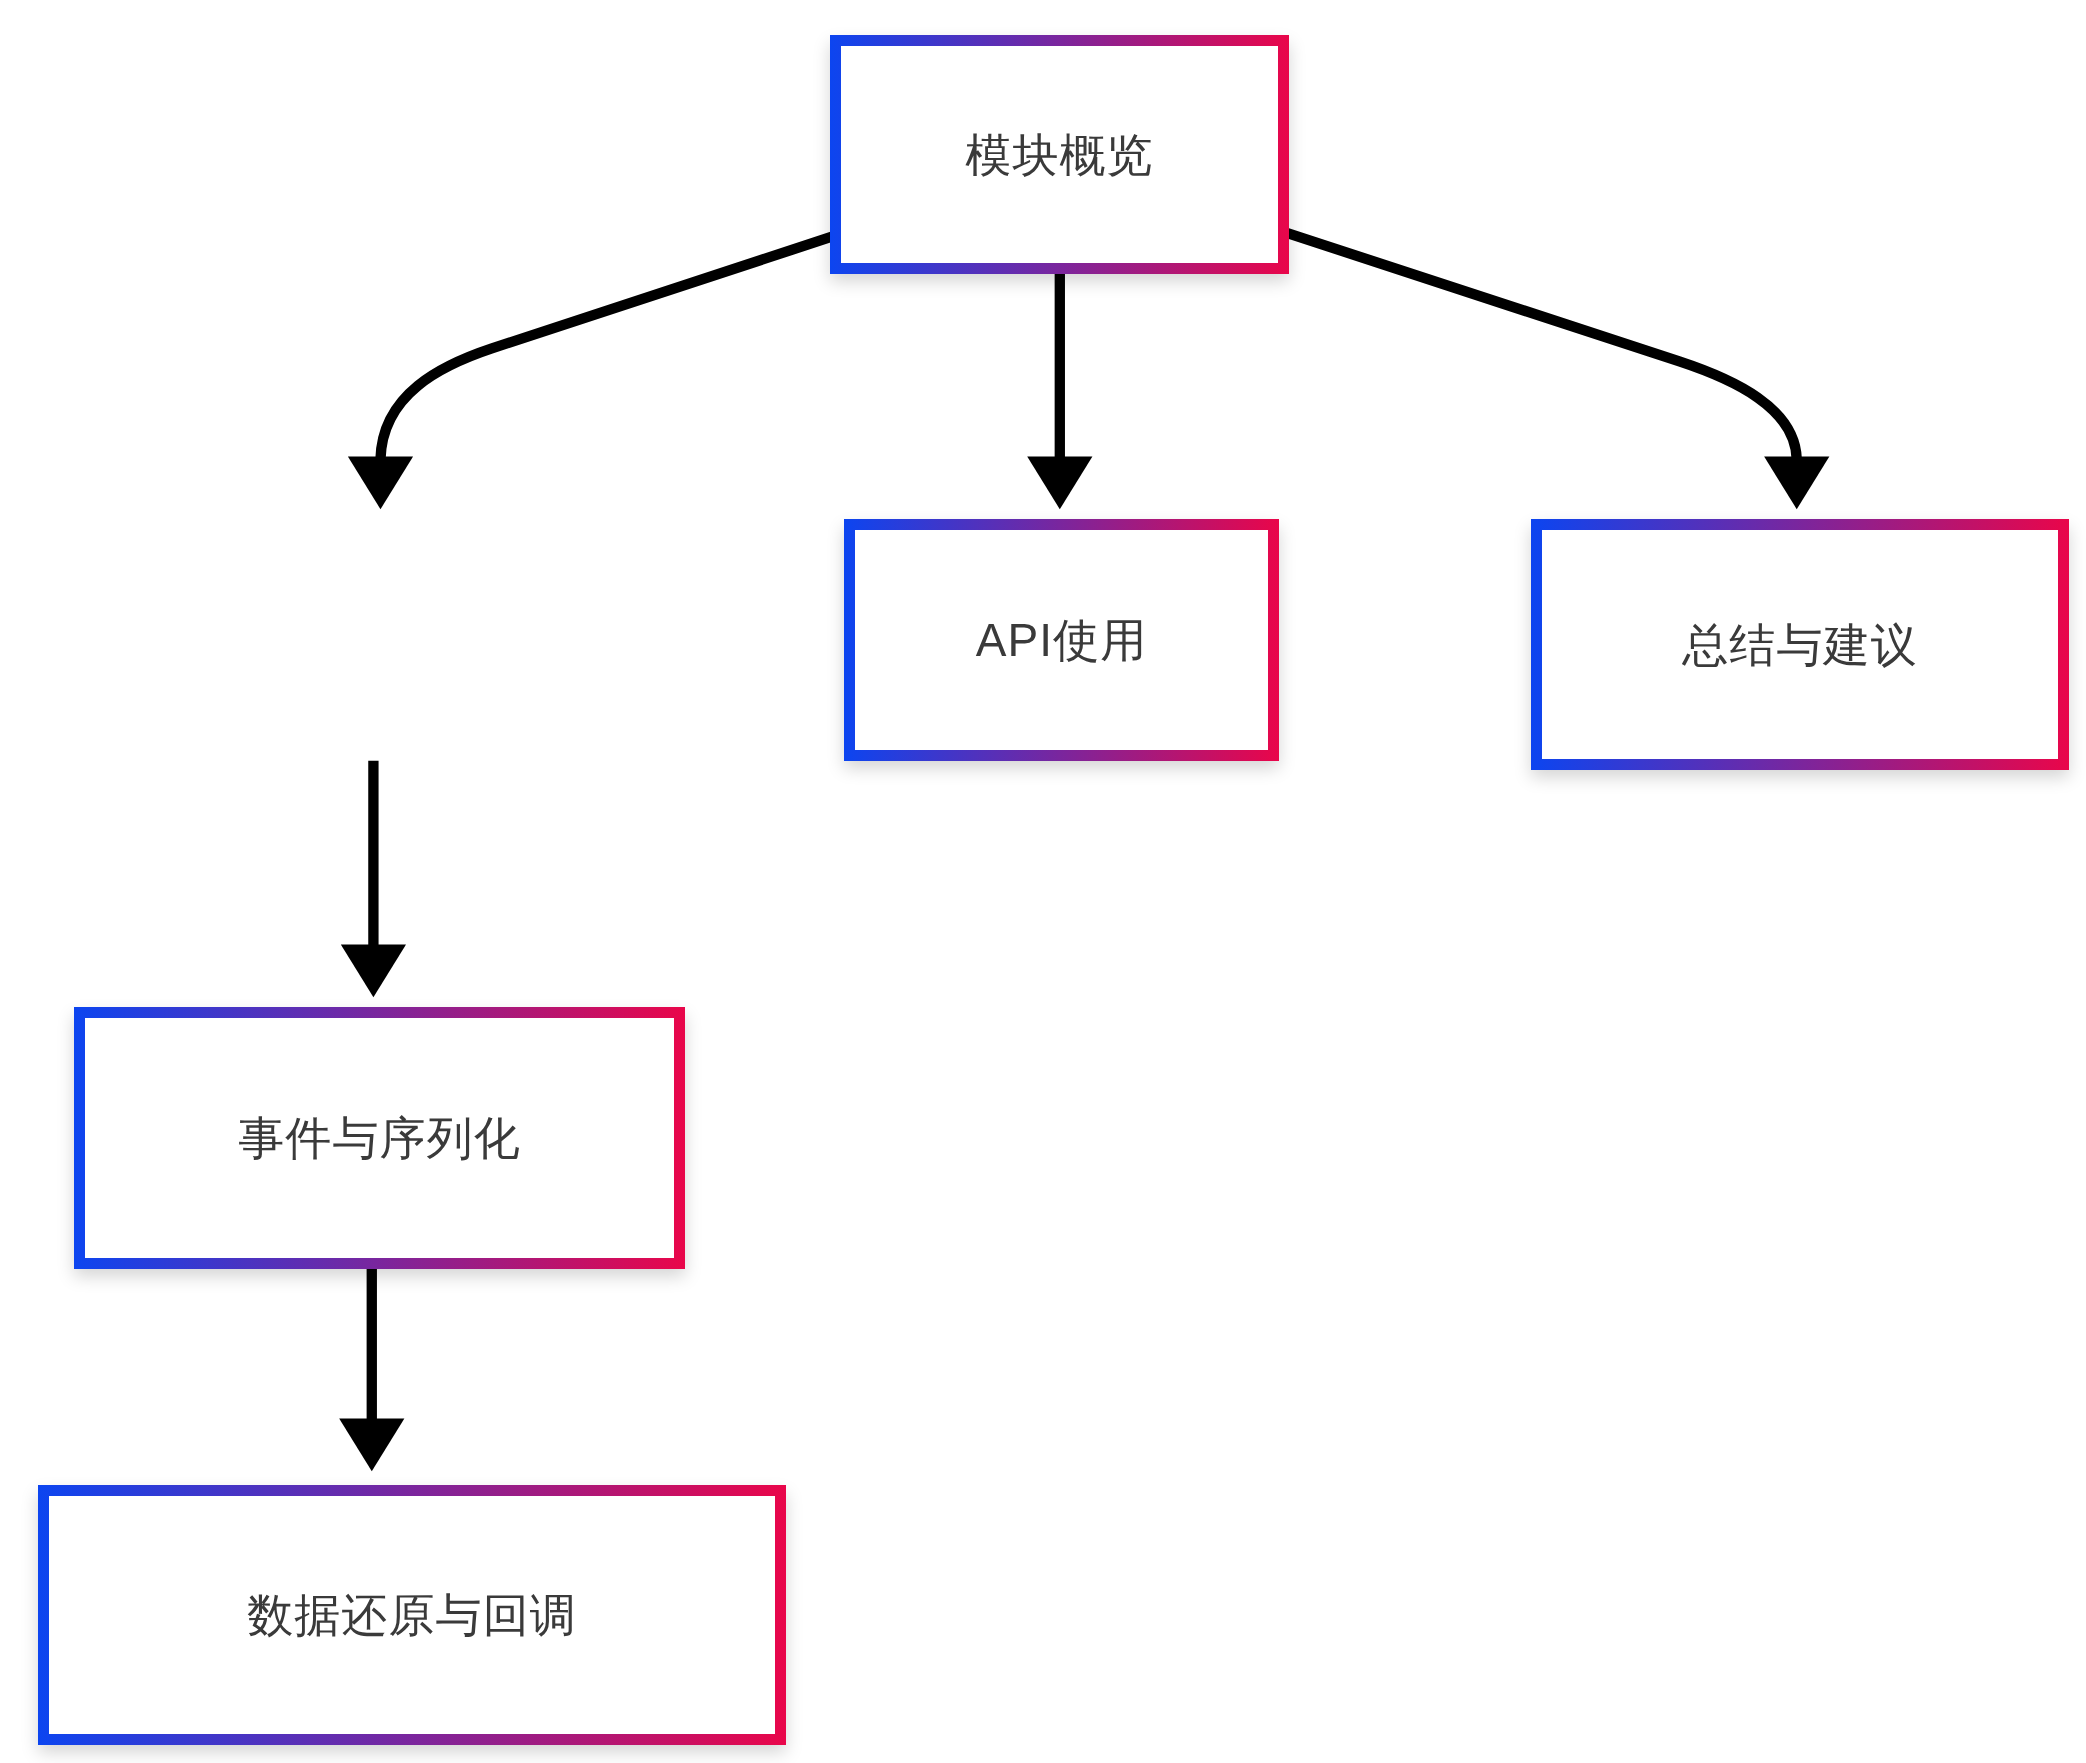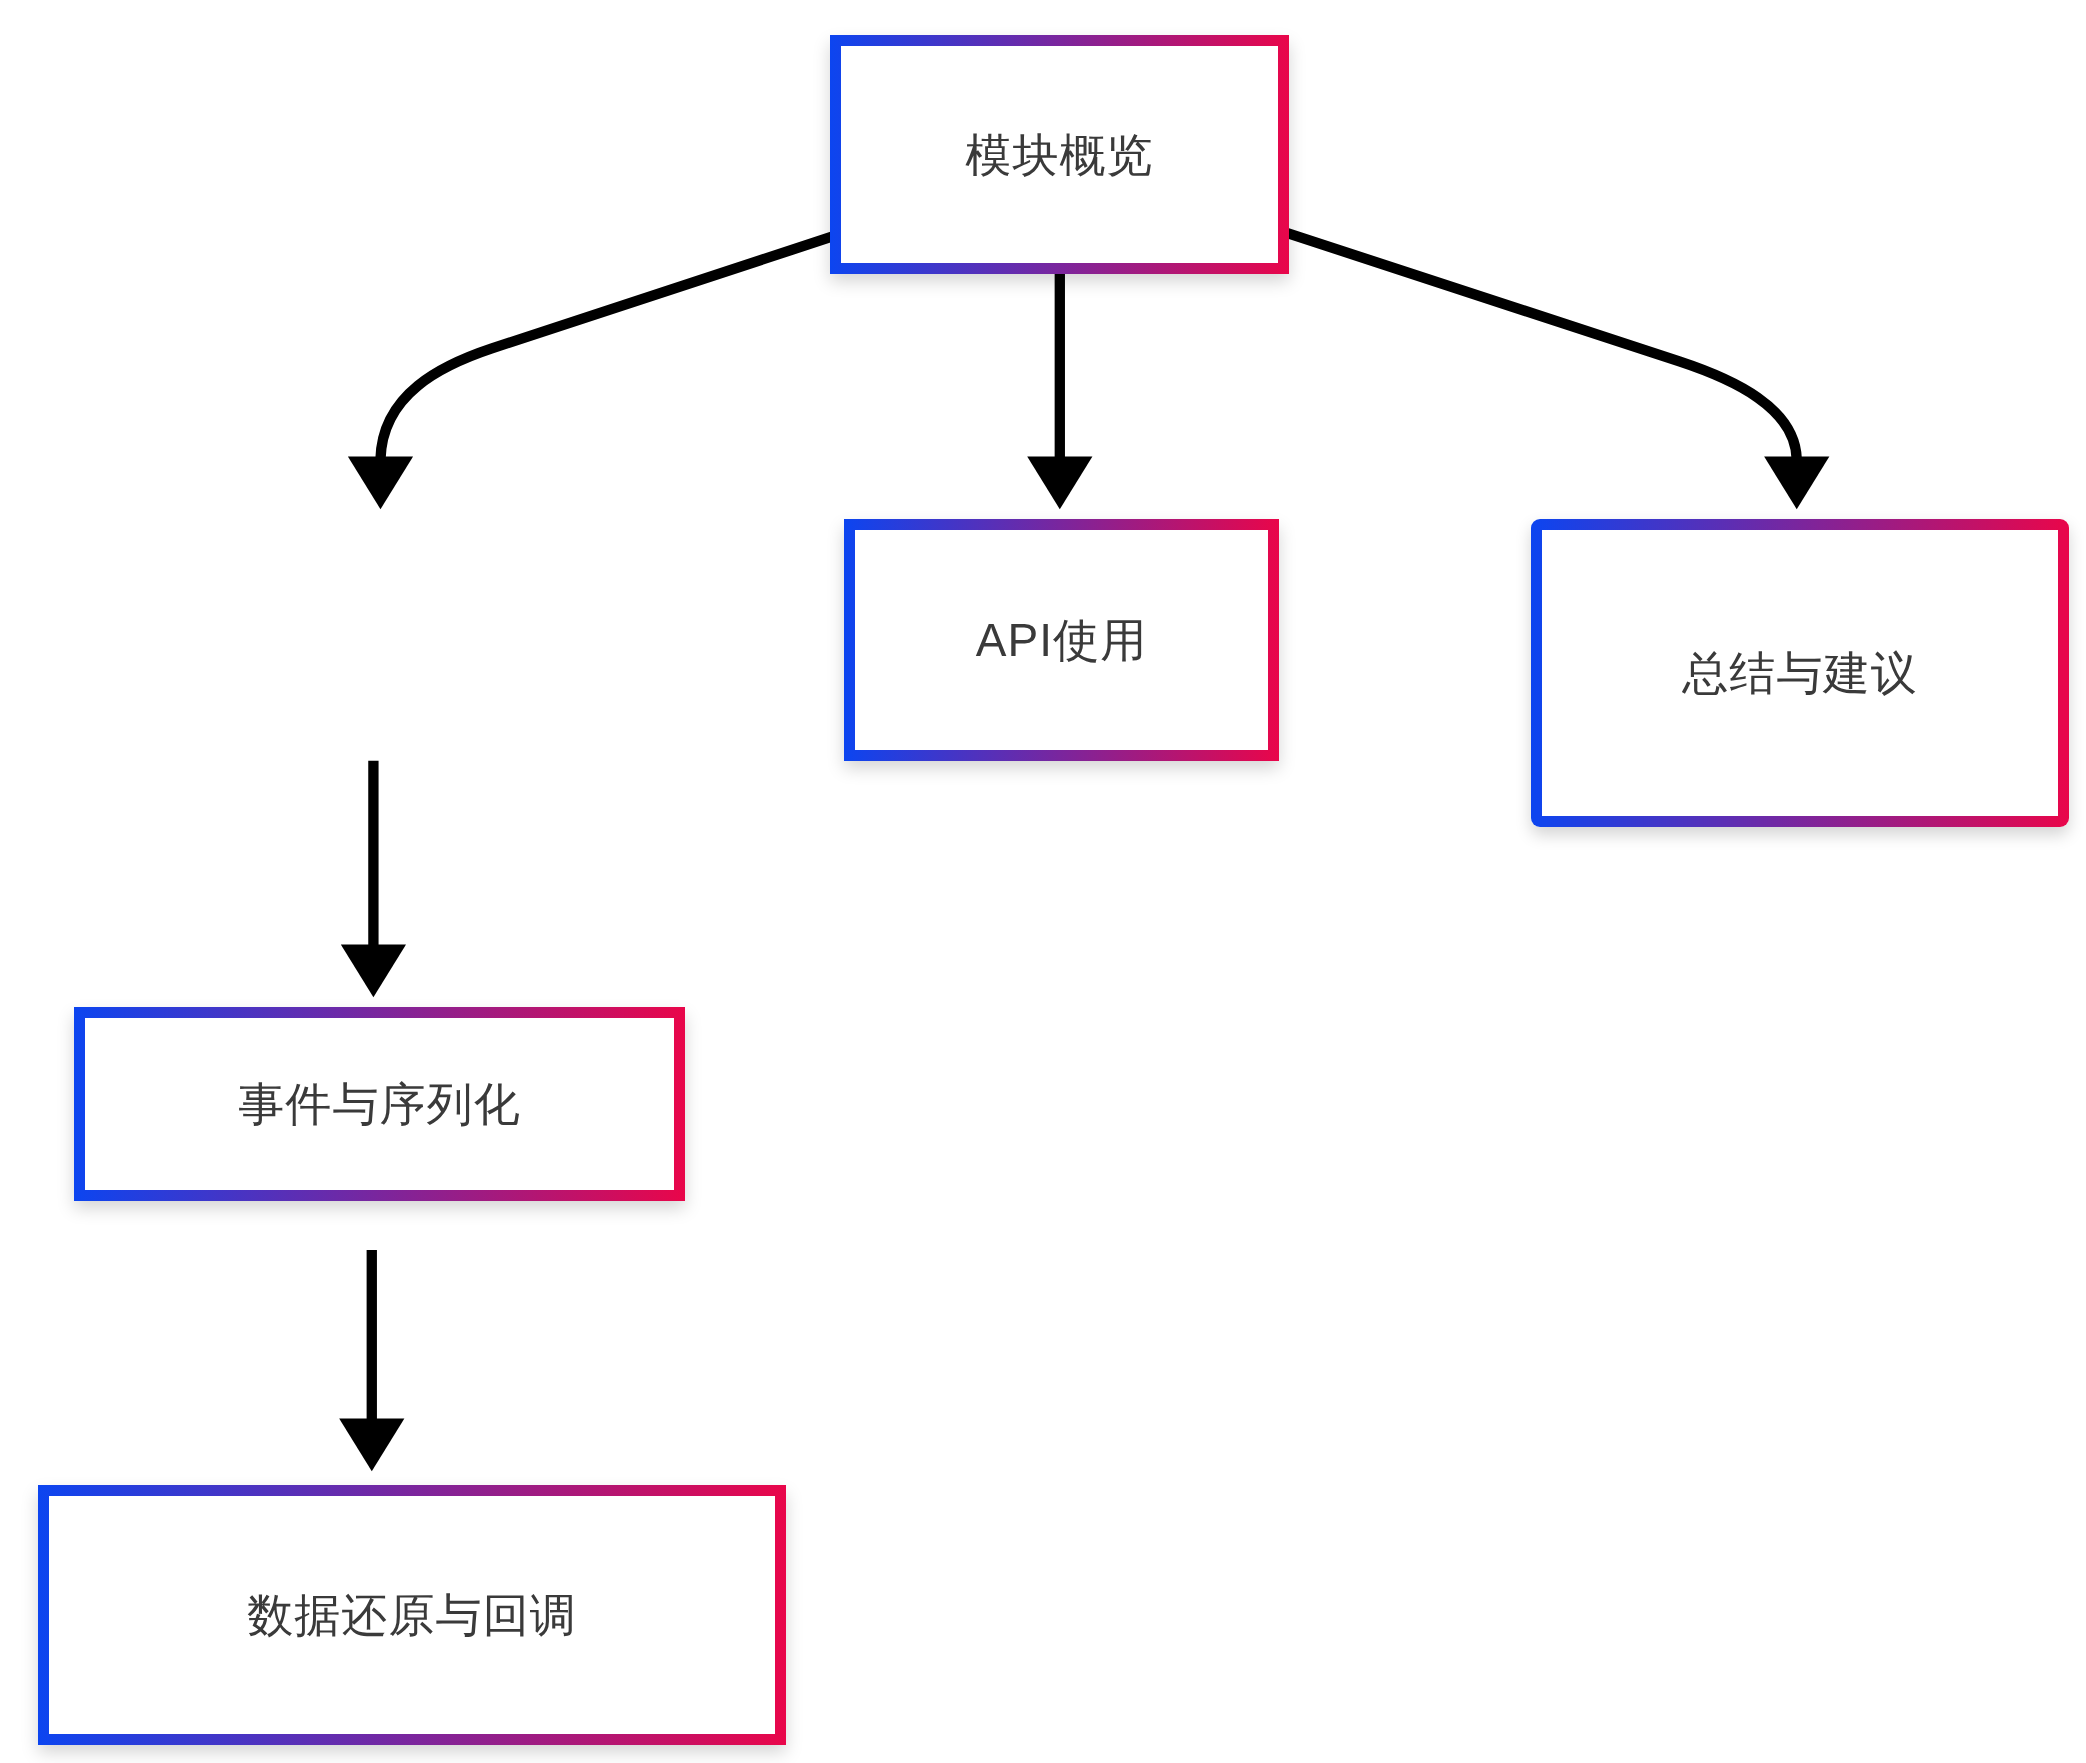--- a/index.html
+++ b/index.html
@@ -76,25 +76,25 @@
 
   <div class="node" style="left:830px;top:35px;width:459px;height:239px;">
     <span class="node-label">模块概览</span>
   </div>
 
 
   <div class="node" style="left:844px;top:519px;width:435px;height:242px;">
     <span class="node-label">API使用</span>
   </div>
 
-  <div class="node" style="left:1531px;top:519px;width:538px;height:308px;border-radius:9px;">
+  <div class="node" style="left:1531px;top:519px;width:538px;height:251px;">
     <span class="node-label">总结与建议</span>
   </div>
 
-  <div class="node" style="left:74px;top:1007px;width:611px;height:194px;">
+  <div class="node" style="left:74px;top:1007px;width:611px;height:262px;">
     <span class="node-label">事件与序列化</span>
   </div>
 
   <div class="node" style="left:38px;top:1485px;width:748px;height:260px;">
     <span class="node-label">数据还原与回调</span>
   </div>
 
 </div>
 
 

